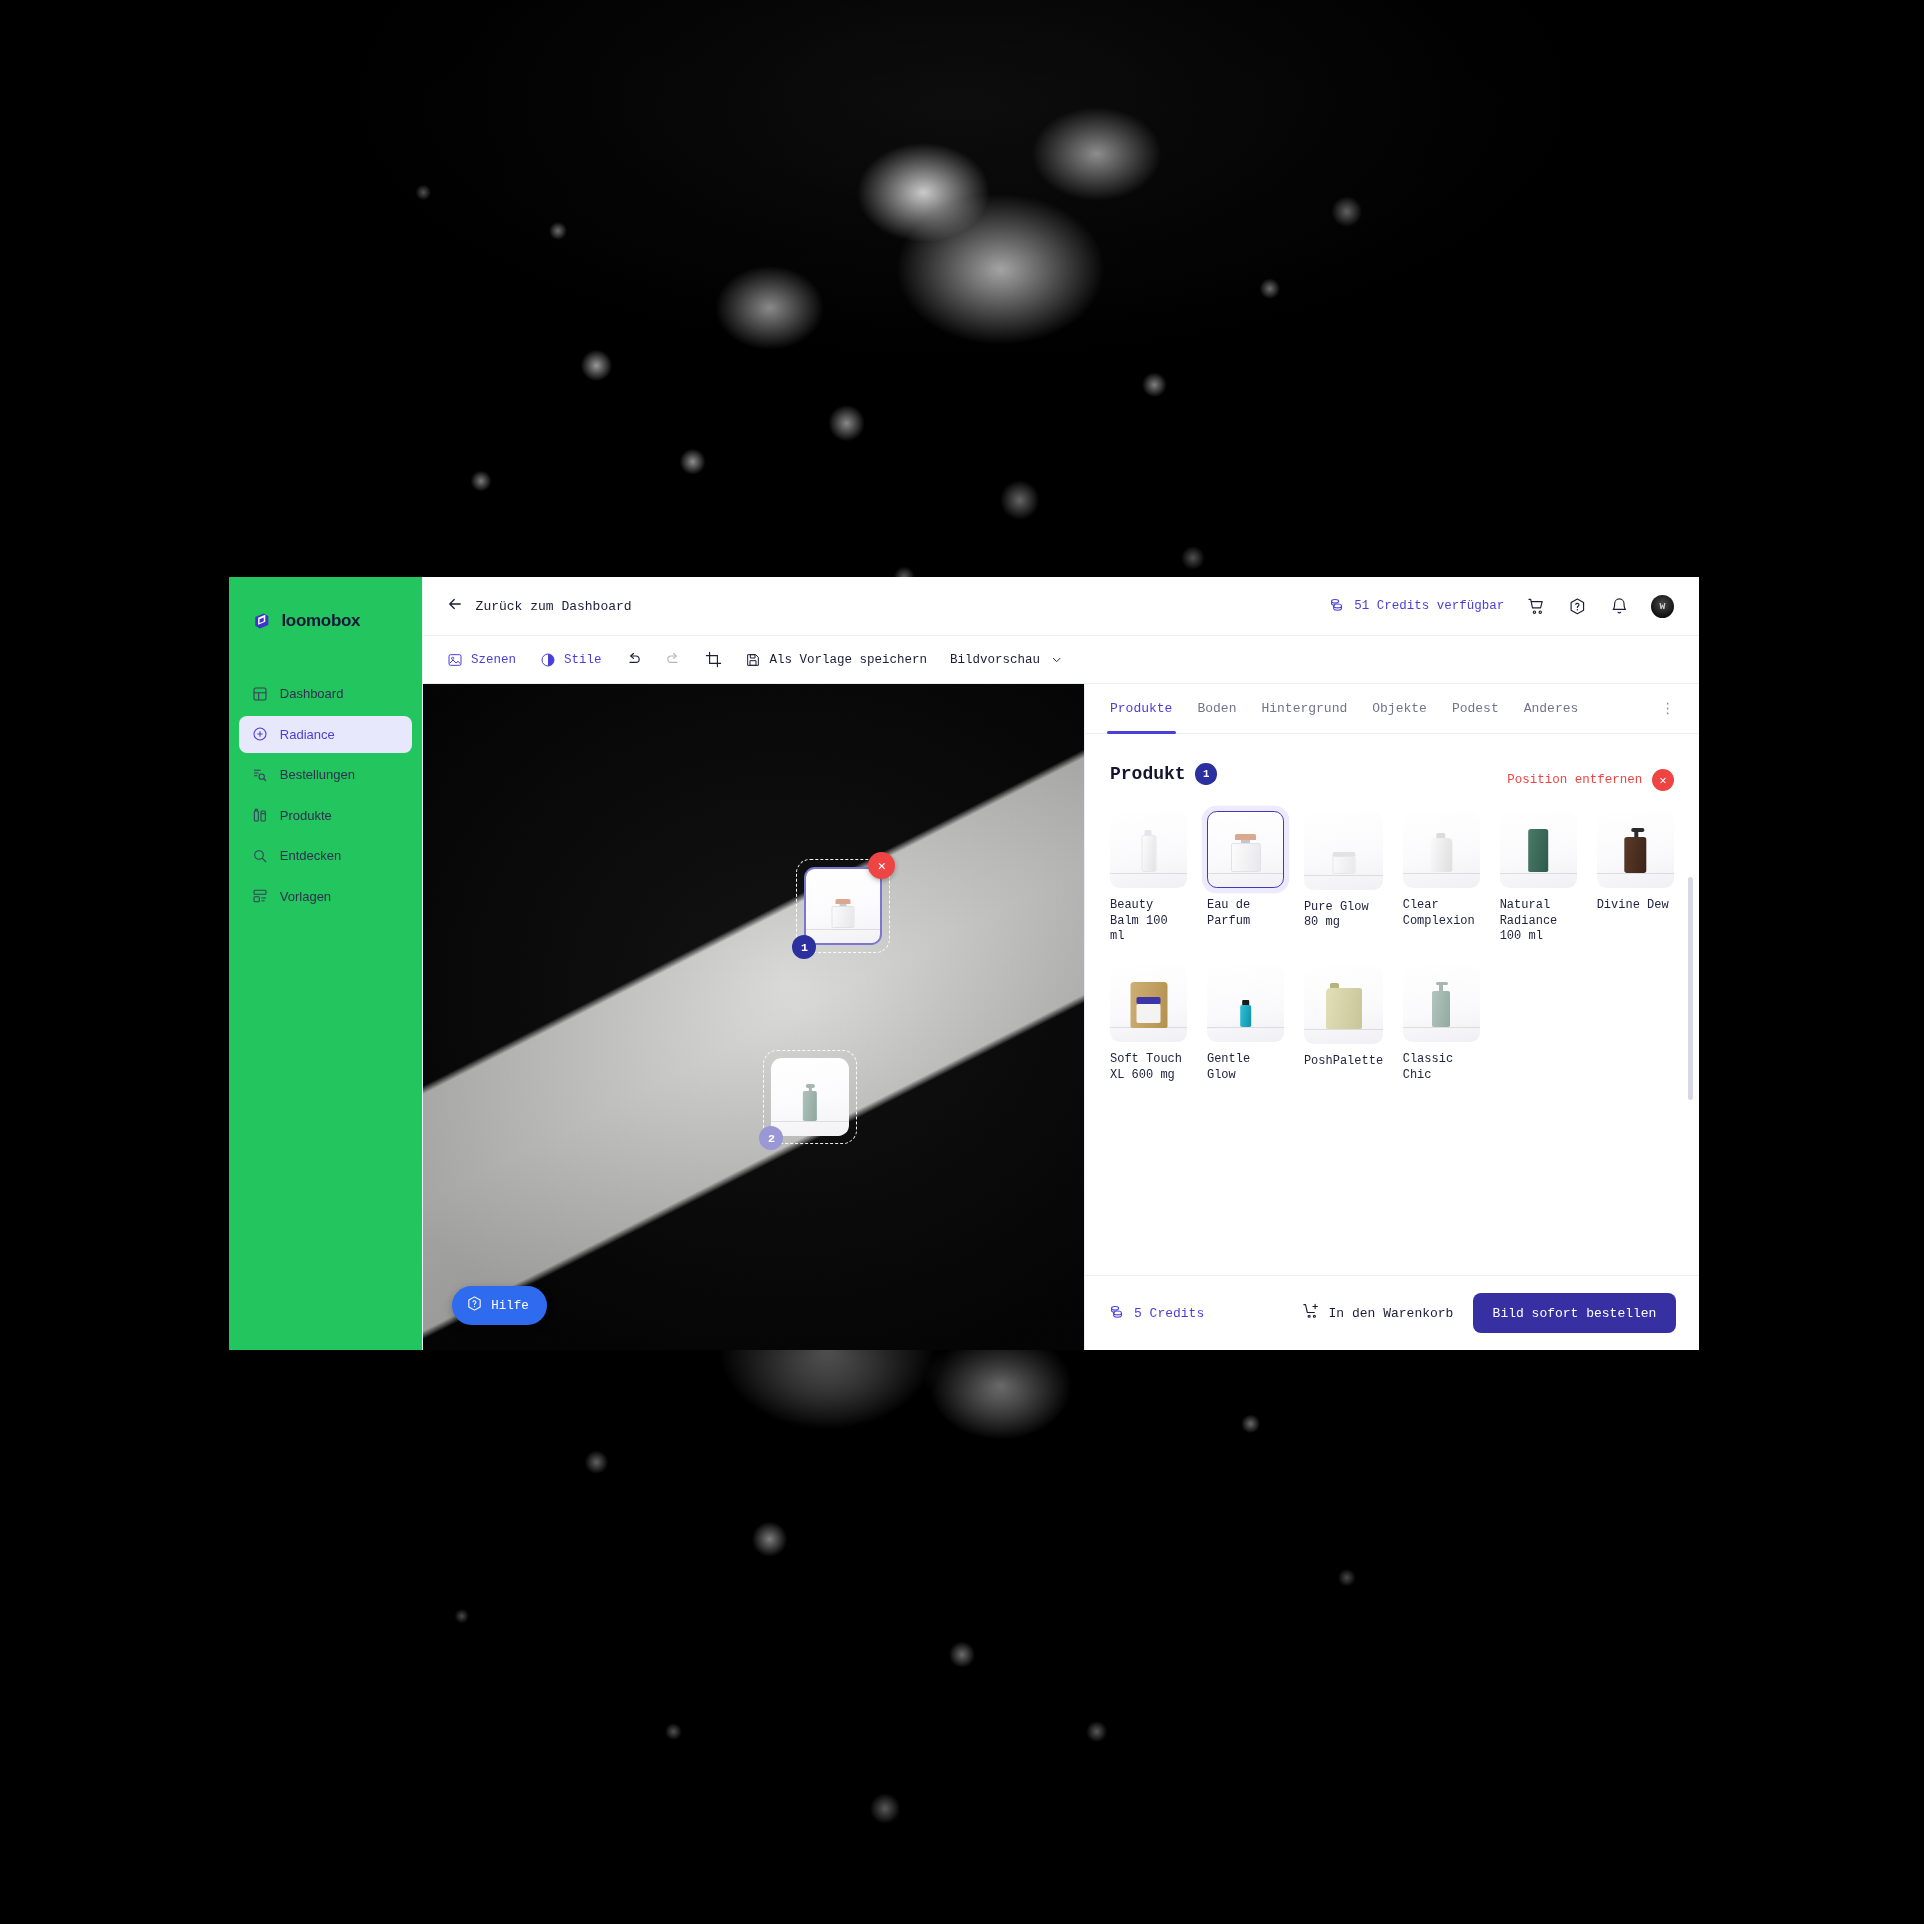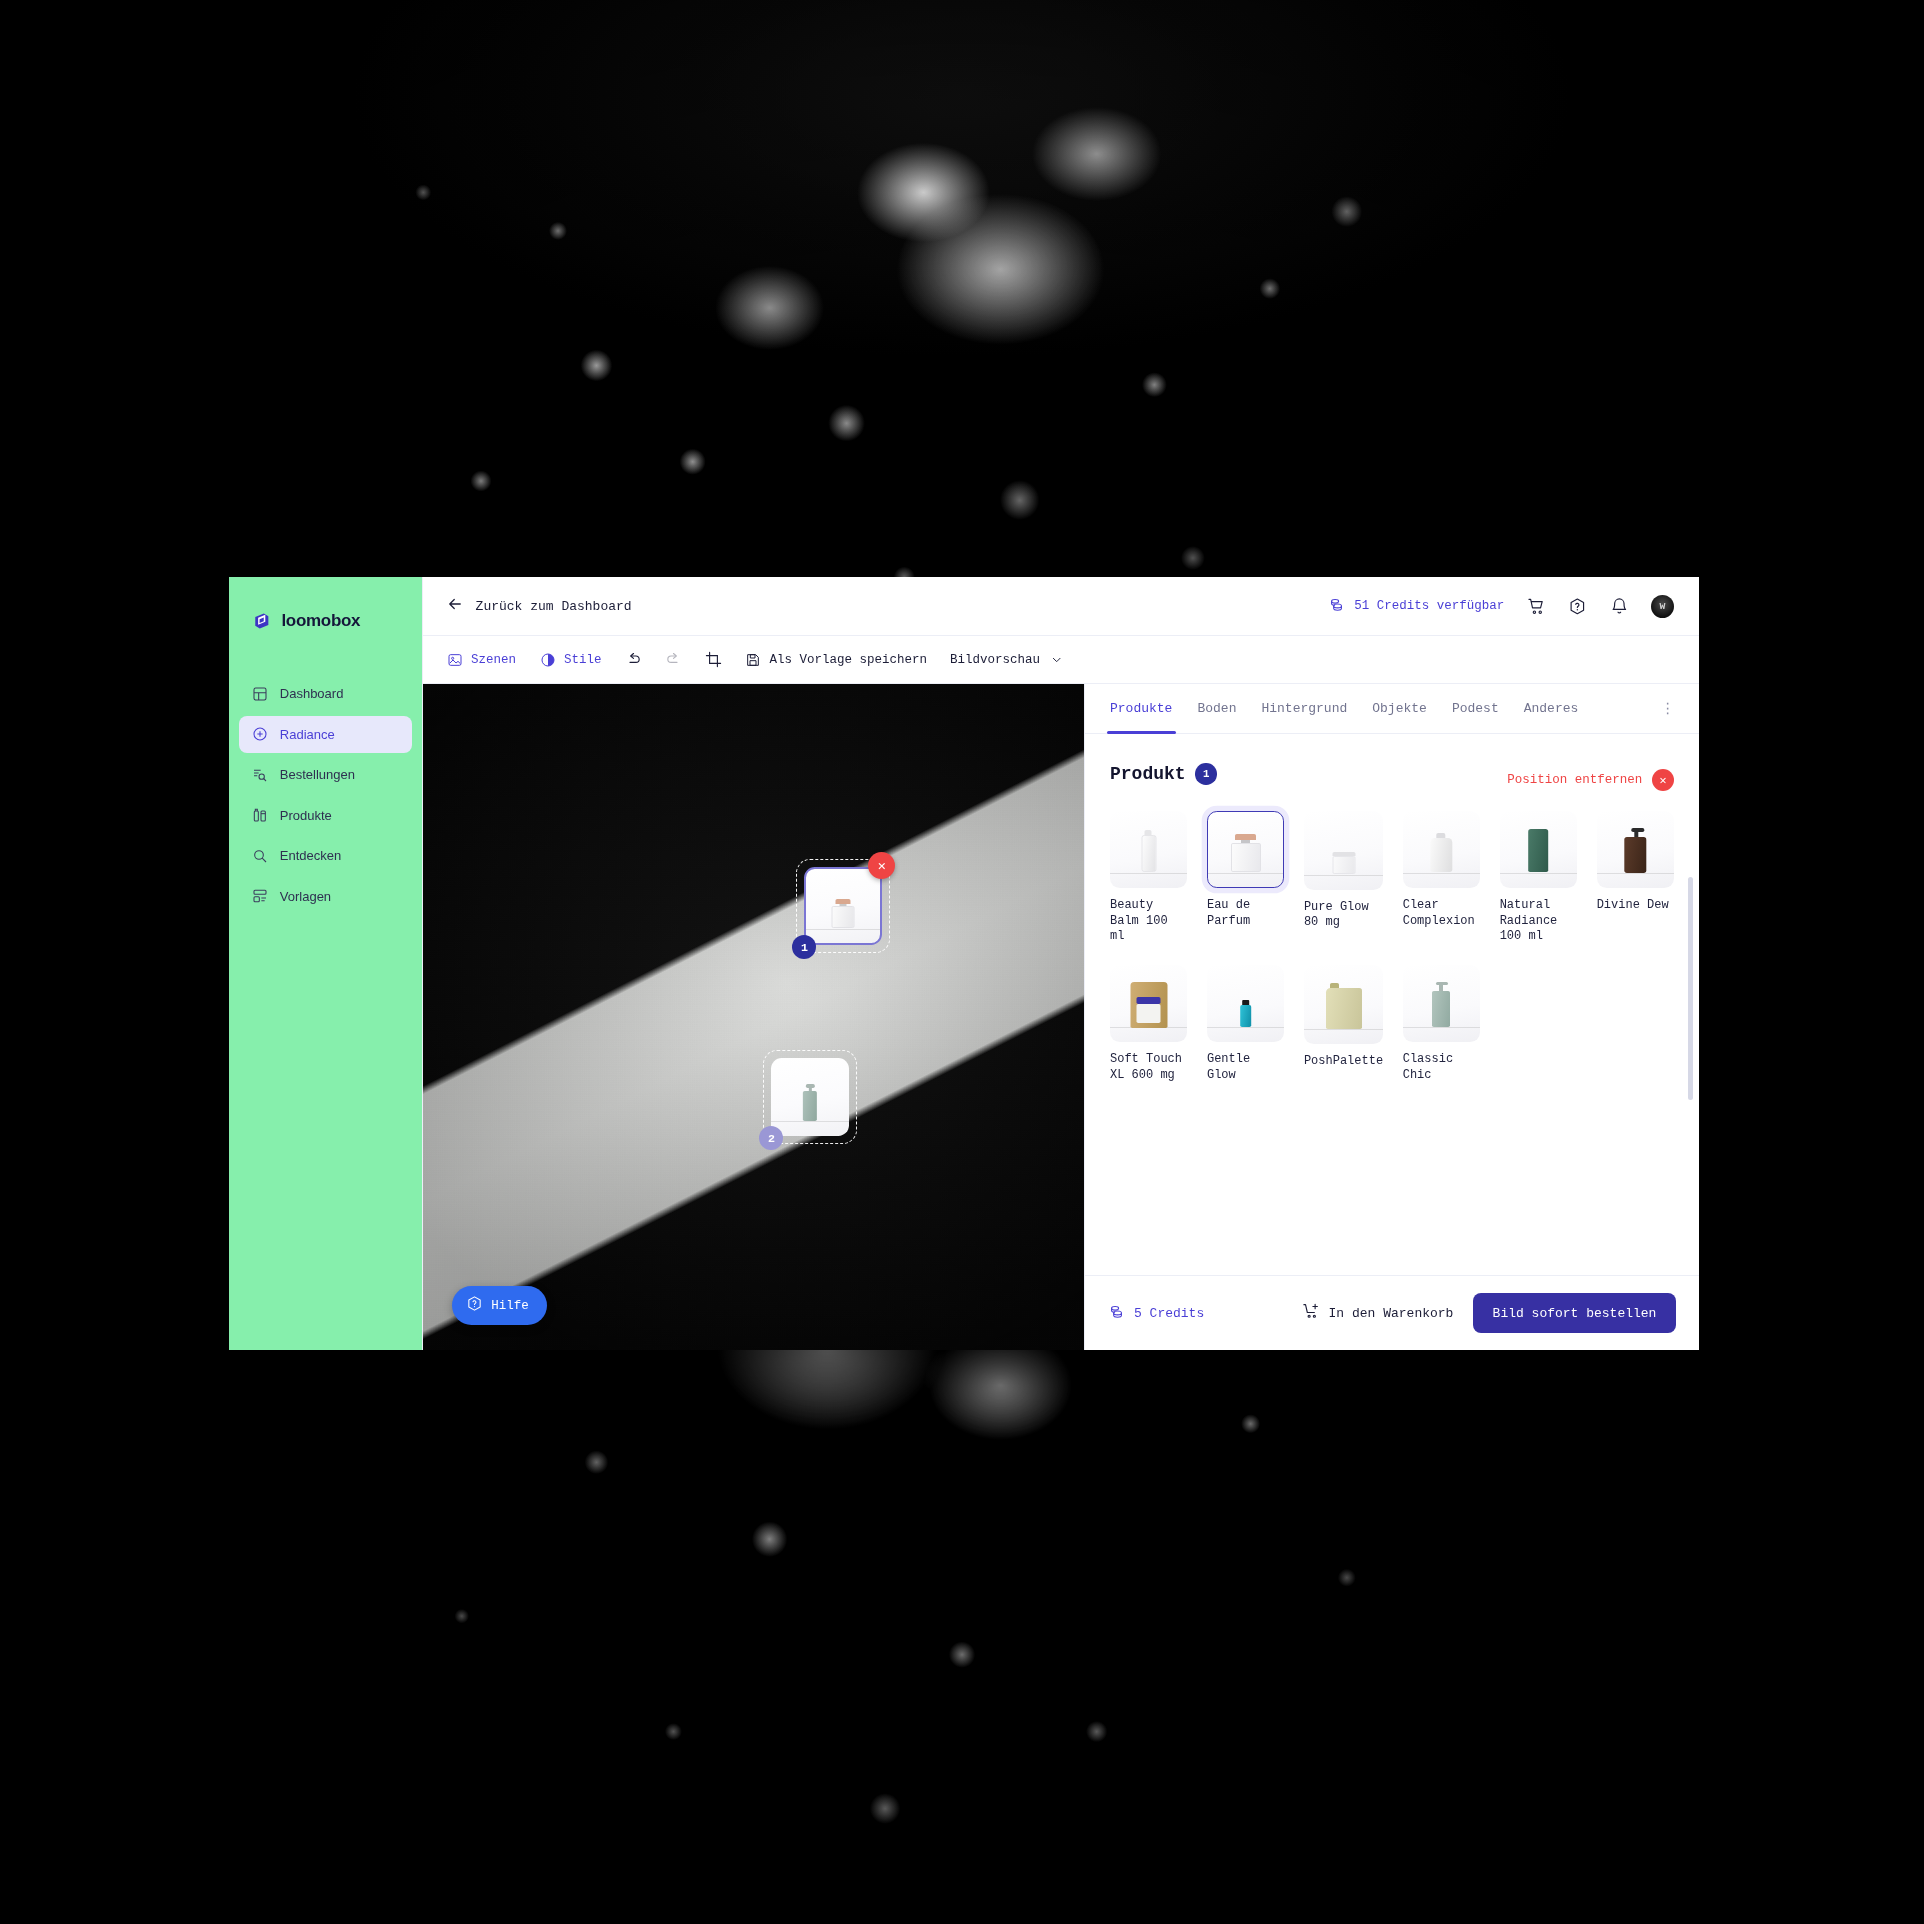--- a/index.html
+++ b/index.html
@@ -67,21 +67,21 @@
     width: 1470px; height: 773px;
     background: #ffffff;
     display: flex;
     overflow: hidden;
     box-shadow: 0 27px 71px rgba(0,0,0,.55);
   }
 
   
   #sidebar {
     width: 194px; flex: 0 0 194px;
-    background: #86efac;
+    background: #22c55e;
     border-right: 0.9px solid #eceef6;
     padding-top: 23px;
   }
   .brand { display: flex; align-items: center; gap: 9.8px; padding: 0 0 0 23px; height: 41px; }
   .brand-mark { width: 19.6px; height: 19.6px; flex: 0 0 19.6px; }
   .brand-name { font-size: 17px; font-weight: 700; color: #15163a; letter-spacing: -0.3px; }
 
   #nav { margin-top: 34px; padding: 0 9.8px; }
   .nav-item {
     display: flex; align-items: center; gap: 11.6px;

